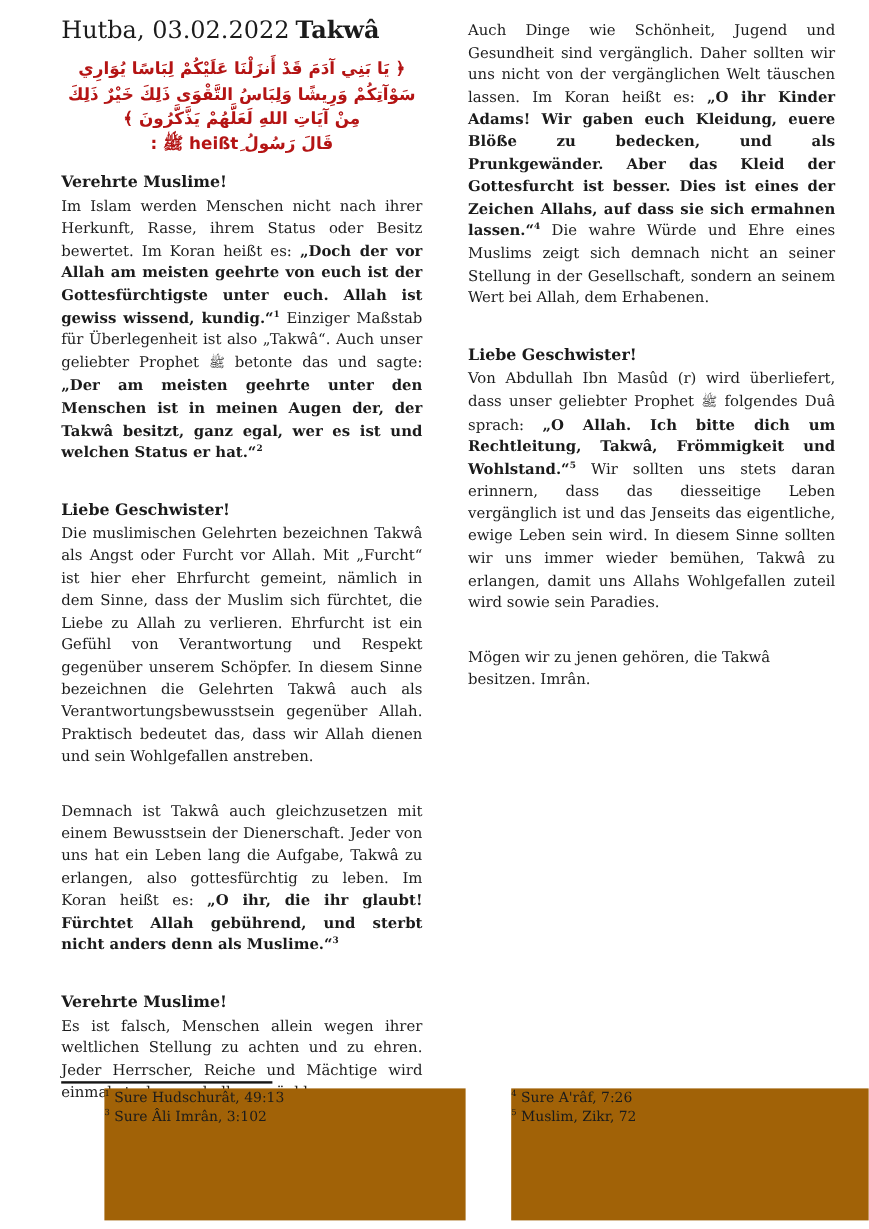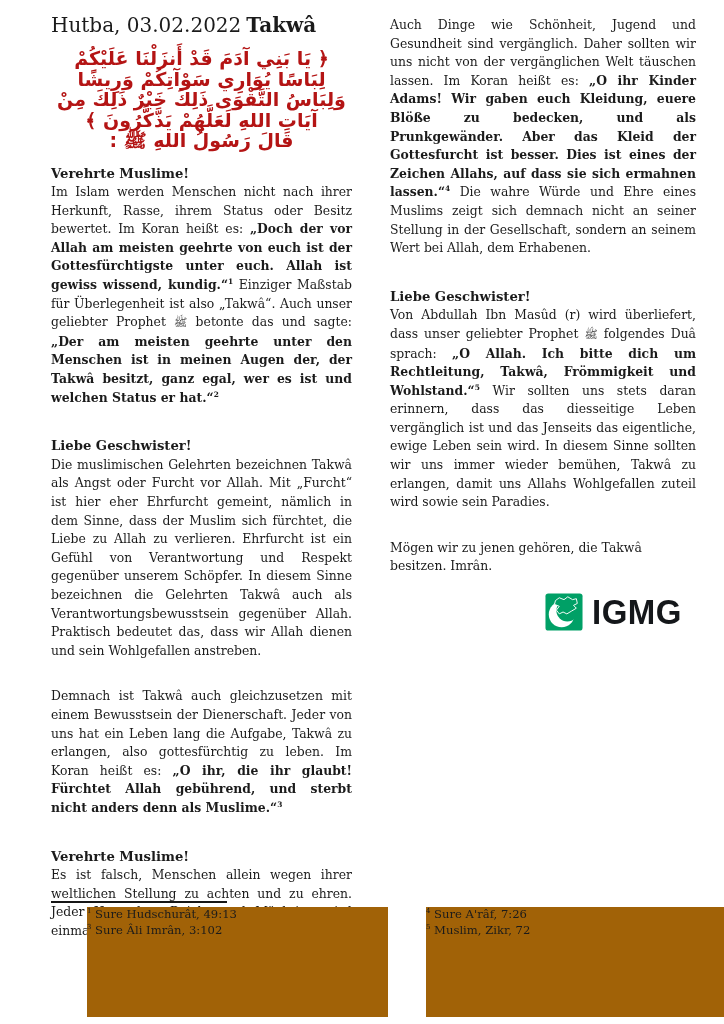--- a/index.html
+++ b/index.html
@@ -27,21 +27,21 @@
     font-size:12.4px;line-height:18.6px;
   }
   .col-left{left:51px;top:42px;width:301px;}
   .col-right{left:390px;top:16px;width:306px;}
   .arabic-block{
     color:var(--red);
     font-family:"DejaVu Sans","Liberation Sans",sans-serif;
     font-weight:bold;
     text-align:center;
     direction:rtl;
-    font-size:19px;line-height:20.5px;
+    font-size:14px;line-height:20.5px;
     margin:6px 4px 14px 4px;
   }
   .arabic-block .line{display:block;}
   .heading{
     font-weight:bold;
     font-size:13.2px;
     line-height:18.6px;
     margin-top:30px;
   }
   .heading.first{margin-top:0;}
@@ -90,49 +90,40 @@
 
 <div class="page">
 
   <div class="doc-header">
     <span>Hutba, 03.02.2022</span><span class="title">Takwâ</span>
   </div>
 
   <div class="col col-left">
     <div class="arabic-block">
       <span class="line">﴿ يَا بَنِي آدَمَ قَدْ أَنزَلْنَا عَلَيْكُمْ لِبَاسًا يُوَارِي سَوْآتِكُمْ وَرِيشًا وَلِبَاسُ التَّقْوَى ذَلِكَ خَيْرٌ ذَلِكَ مِنْ آيَاتِ اللهِ لَعَلَّهُمْ يَذَّكَّرُونَ ﴾</span>
-      <span class="line">قَالَ رَسُولُ اللهِ ﷺ :</span>
+      <span class="line">قَالَ رَسُولُ heißtِ ﷺ :</span>
     </div>
     <div id="col-left-content">
         <div class="heading first">Verehrte Muslime!</div>
         <div class="para after-heading"><span>Im Islam werden Menschen nicht nach ihrer Herkunft, Rasse, ihrem Status oder Besitz bewertet. Im Koran heißt es: </span><span style="font-weight: bold;">„Doch der vor Allah am meisten geehrte von euch ist der Gottesfürchtigste unter euch. Allah ist gewiss wissend, kundig.“</span><sup style="font-weight: bold;">1</sup><span> Einziger Maßstab für Überlegenheit ist also „Takwâ“. Auch unser geliebter Prophet </span><span class="saw">ﷺ</span><span> betonte das und sagte: </span><span style="font-weight: bold;">„Der am meisten geehrte unter den Menschen ist in meinen Augen der, der Takwâ besitzt, ganz egal, wer es ist und welchen Status er hat.“</span><sup style="font-weight: bold;">2</sup></div>
         <div class="heading">Liebe Geschwister!</div>
         <div class="para after-heading"><span>Die muslimischen Gelehrten bezeichnen Takwâ als Angst oder Furcht vor Allah. Mit „Furcht“ ist hier eher Ehrfurcht gemeint, nämlich in dem Sinne, dass der Muslim sich fürchtet, die Liebe zu Allah zu verlieren. Ehrfurcht ist ein Gefühl von Verantwortung und Respekt gegenüber unserem Schöpfer. In diesem Sinne bezeichnen die Gelehrten Takwâ auch als Verantwortungsbewusstsein gegenüber Allah. Praktisch bedeutet das, dass wir Allah dienen und sein Wohlgefallen anstreben.</span></div>
         <div class="para"><span>Demnach ist Takwâ auch gleichzusetzen mit einem Bewusstsein der Dienerschaft. Jeder von uns hat ein Leben lang die Aufgabe, Takwâ zu erlangen, also gottesfürchtig zu leben. Im Koran heißt es: </span><span style="font-weight: bold;">„O ihr, die ihr glaubt! Fürchtet Allah gebührend, und sterbt nicht anders denn als Muslime.“</span><sup style="font-weight: bold;">3</sup></div>
         <div class="heading">Verehrte Muslime!</div>
         <div class="para after-heading"><span>Es ist falsch, Menschen allein wegen ihrer weltlichen Stellung zu achten und zu ehren. Jeder Herrscher, Reiche und Mächtige wird einmal sterben und alles zurücklassen.</span></div>
       </div>
   </div>
 
   <div class="col col-right">
     <div id="col-right-content">
         <div class="para after-heading"><span>Auch Dinge wie Schönheit, Jugend und Gesundheit sind vergänglich. Daher sollten wir uns nicht von der vergänglichen Welt täuschen lassen. Im Koran heißt es: </span><span style="font-weight: bold;">„O ihr Kinder Adams! Wir gaben euch Kleidung, euere Blöße zu bedecken, und als Prunkgewänder. Aber das Kleid der Gottesfurcht ist besser. Dies ist eines der Zeichen Allahs, auf dass sie sich ermahnen lassen.“</span><sup style="font-weight: bold;">4</sup><span> Die wahre Würde und Ehre eines Muslims zeigt sich demnach nicht an seiner Stellung in der Gesellschaft, sondern an seinem Wert bei Allah, dem Erhabenen.</span></div>
         <div class="heading">Liebe Geschwister!</div>
         <div class="para after-heading"><span>Von Abdullah Ibn Masûd (r) wird überliefert, dass unser geliebter Prophet </span><span class="saw">ﷺ</span><span> folgendes Duâ sprach: </span><span style="font-weight: bold;">„O Allah. Ich bitte dich um Rechtleitung, Takwâ, Frömmigkeit und Wohlstand.“</span><sup style="font-weight: bold;">5</sup><span> Wir sollten uns stets daran erinnern, dass das diesseitige Leben vergänglich ist und das Jenseits das eigentliche, ewige Leben sein wird. In diesem Sinne sollten wir uns immer wieder bemühen, Takwâ zu erlangen, damit uns Allahs Wohlgefallen zuteil wird sowie sein Paradies.</span></div>
         <div class="para align-left"><span>Mögen wir zu jenen gehören, die Takwâ</span><br><span>besitzen. Imrân.</span></div>
       </div>
-    <div class="logo">
-      <svg class="logo-icon" viewBox="0 0 40 40" xmlns="http://www.w3.org/2000/svg">
-        <rect x="0.5" y="0.5" width="39" height="39" rx="3" fill="#00a066"></rect>
-        <circle cx="17.5" cy="22.5" r="13.5" fill="#ffffff"></circle>
-        <circle cx="23.5" cy="18.5" r="11.5" fill="#00a066"></circle>
-        <path fill="#00a066" stroke="#ffffff" stroke-width="1" d="M11 8 L15 5 L20 7 L24 4 L29 7 L33 6 L34 11 L30 13 L33 16 L28 19 L23 22 L19 20 L15 22 L12 18 L15 14 L10 12 Z"></path>
-      </svg>
-      <span class="logo-text">IGMG</span>
-    </div>
   </div>
 
   <div class="footnote-sep"></div>
   <div class="footnotes fn-left" id="fn-left">
       <div class="fnline"><sup>1</sup> Sure Hudschurât, 49:13</div>
       <div class="fnline"><sup>3</sup> Sure Âli Imrân, 3:102</div>
     </div>
   <div class="footnotes fn-right" id="fn-right">
       <div class="fnline"><sup>4</sup> Sure A'râf, 7:26</div>
       <div class="fnline"><sup>5</sup> Muslim, Zikr, 72</div>

